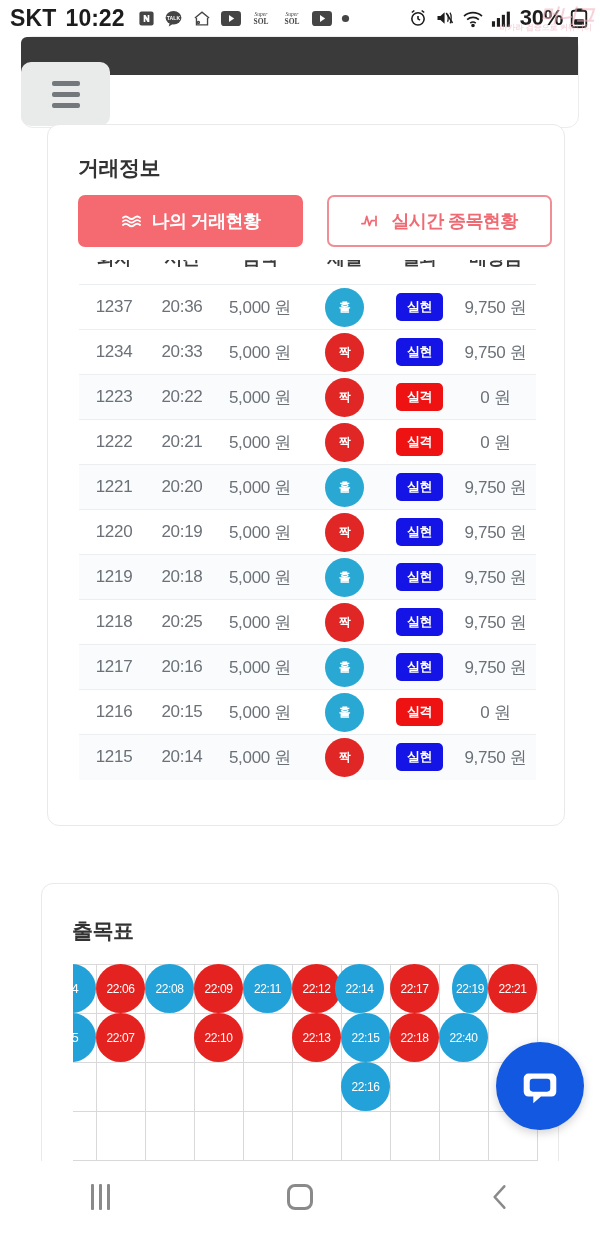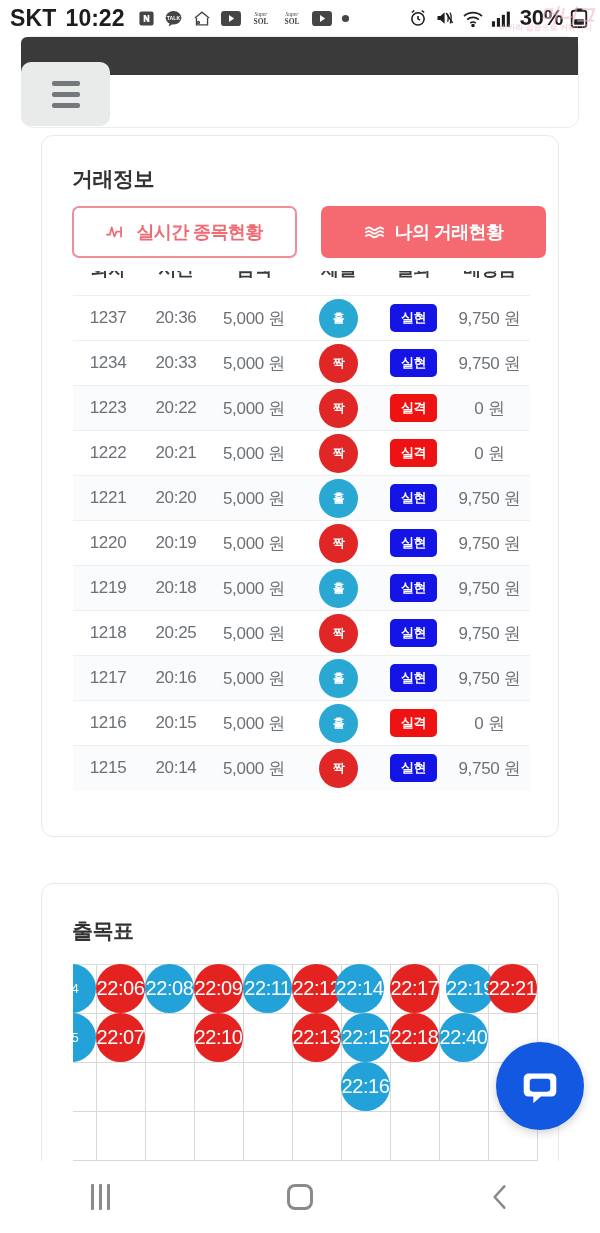--- a/index.html
+++ b/index.html
@@ -66,21 +66,21 @@
     display:flex; align-items:center; justify-content:center;
     flex-direction:column; gap:6px;
   }
   .hamburger span { display:block; width:28px; height:5px; background:#73787c; border-radius:2px; }
 
   
   .card {
     position:absolute; left:41px; width:518px;
     background:#fff; border:1px solid #e9e9e9; border-radius:12px;
   }
-  #card-trade { top:99px; height:702px; }
+  #card-trade { top:88px; height:702px;margin-left:6px; }
   #card-chart { top:847px; height:289px; overflow:hidden; }
 
   .card-title {
     font-size:21px; font-weight:700; color:#333; letter-spacing:-.5px;
   }
   #card-trade .card-title { position:absolute; left:30px; top:29px; }
   #card-chart .card-title { position:absolute; left:30px; top:33px;text-align:center; }
 
   
   .btnrow { position:absolute; left:30px; top:70px; display:flex; gap:24px; }
@@ -139,21 +139,21 @@
   .gl-v, .gl-h { position:absolute; background:#d9d9d9; }
   .gl-v { width:1px; height:197px; top:0; }
   .gl-h { height:1px; width:490px; left:0; }
   .cell {
     position:absolute; width:49px; height:49px;
     display:flex; align-items:center; justify-content:center;
   }
   .ball {
     width:49px; height:49px; border-radius:50%;
     display:flex; align-items:center; justify-content:center;
-    font-size:20px; font-weight:500; color:#fff; letter-spacing:-.4px;
+    font-size:12px; font-weight:500; color:#fff; letter-spacing:-.4px;
   }
   .ball.red  { background:#e42320; }
   .ball.blue { background:#22a2d8; }
 
   
   .fab {
     position:absolute; left:496px; top:1006px; width:88px; height:88px;
     border-radius:50%; background:#1358e0;
     display:flex; align-items:center; justify-content:center;
     box-shadow:0 3px 10px rgba(0,0,0,.18); cursor:pointer;
@@ -289,34 +289,34 @@
         <span></span>
         <span></span>
         <span></span>
       </div>
     </div>
 
     <div class="card" id="card-trade">
       <div class="card-title">거래정보</div>
 
       <div class="btnrow">
-        <div class="btn btn-outline">
-          <svg width="20" height="16" viewBox="0 0 22 16" fill="none" stroke="#ef6a72" stroke-width="1.9" stroke-linecap="round" stroke-linejoin="round">
-            <path d="M1 11h3.2L6.3 3l3 10 2.2-5.5h3.2"></path>
-              <path d="M16.5 3v10"></path>
-          </svg>
-          <span>실시간 종목현황</span>
-        </div>
         <div class="btn btn-filled">
           <svg width="21" height="16" viewBox="0 0 22 16" fill="none" stroke="#ffffff" stroke-width="1.9" stroke-linecap="round">
             <path d="M2 4.6c2-1.8 4-1.8 6 0s4 1.8 6 0 4-1.8 6 0"></path>
             <path d="M2 8.4c2-1.8 4-1.8 6 0s4 1.8 6 0 4-1.8 6 0"></path>
             <path d="M2 12.2c2-1.8 4-1.8 6 0s4 1.8 6 0 4-1.8 6 0"></path>
           </svg>
           <span>나의 거래현황</span>
+        </div>
+        <div class="btn btn-outline">
+          <svg width="20" height="16" viewBox="0 0 22 16" fill="none" stroke="#ef6a72" stroke-width="1.9" stroke-linecap="round" stroke-linejoin="round">
+            <path d="M1 11h3.2L6.3 3l3 10 2.2-5.5h3.2"></path>
+              <path d="M16.5 3v10"></path>
+          </svg>
+          <span>실시간 종목현황</span>
         </div>
       </div>
 
       <div class="tablewrap">
         <table class="trade" style="margin-top: -19px;">
           <colgroup>
               <col class="c1">
               <col class="c2">
               <col class="c3">
               <col class="c4">

